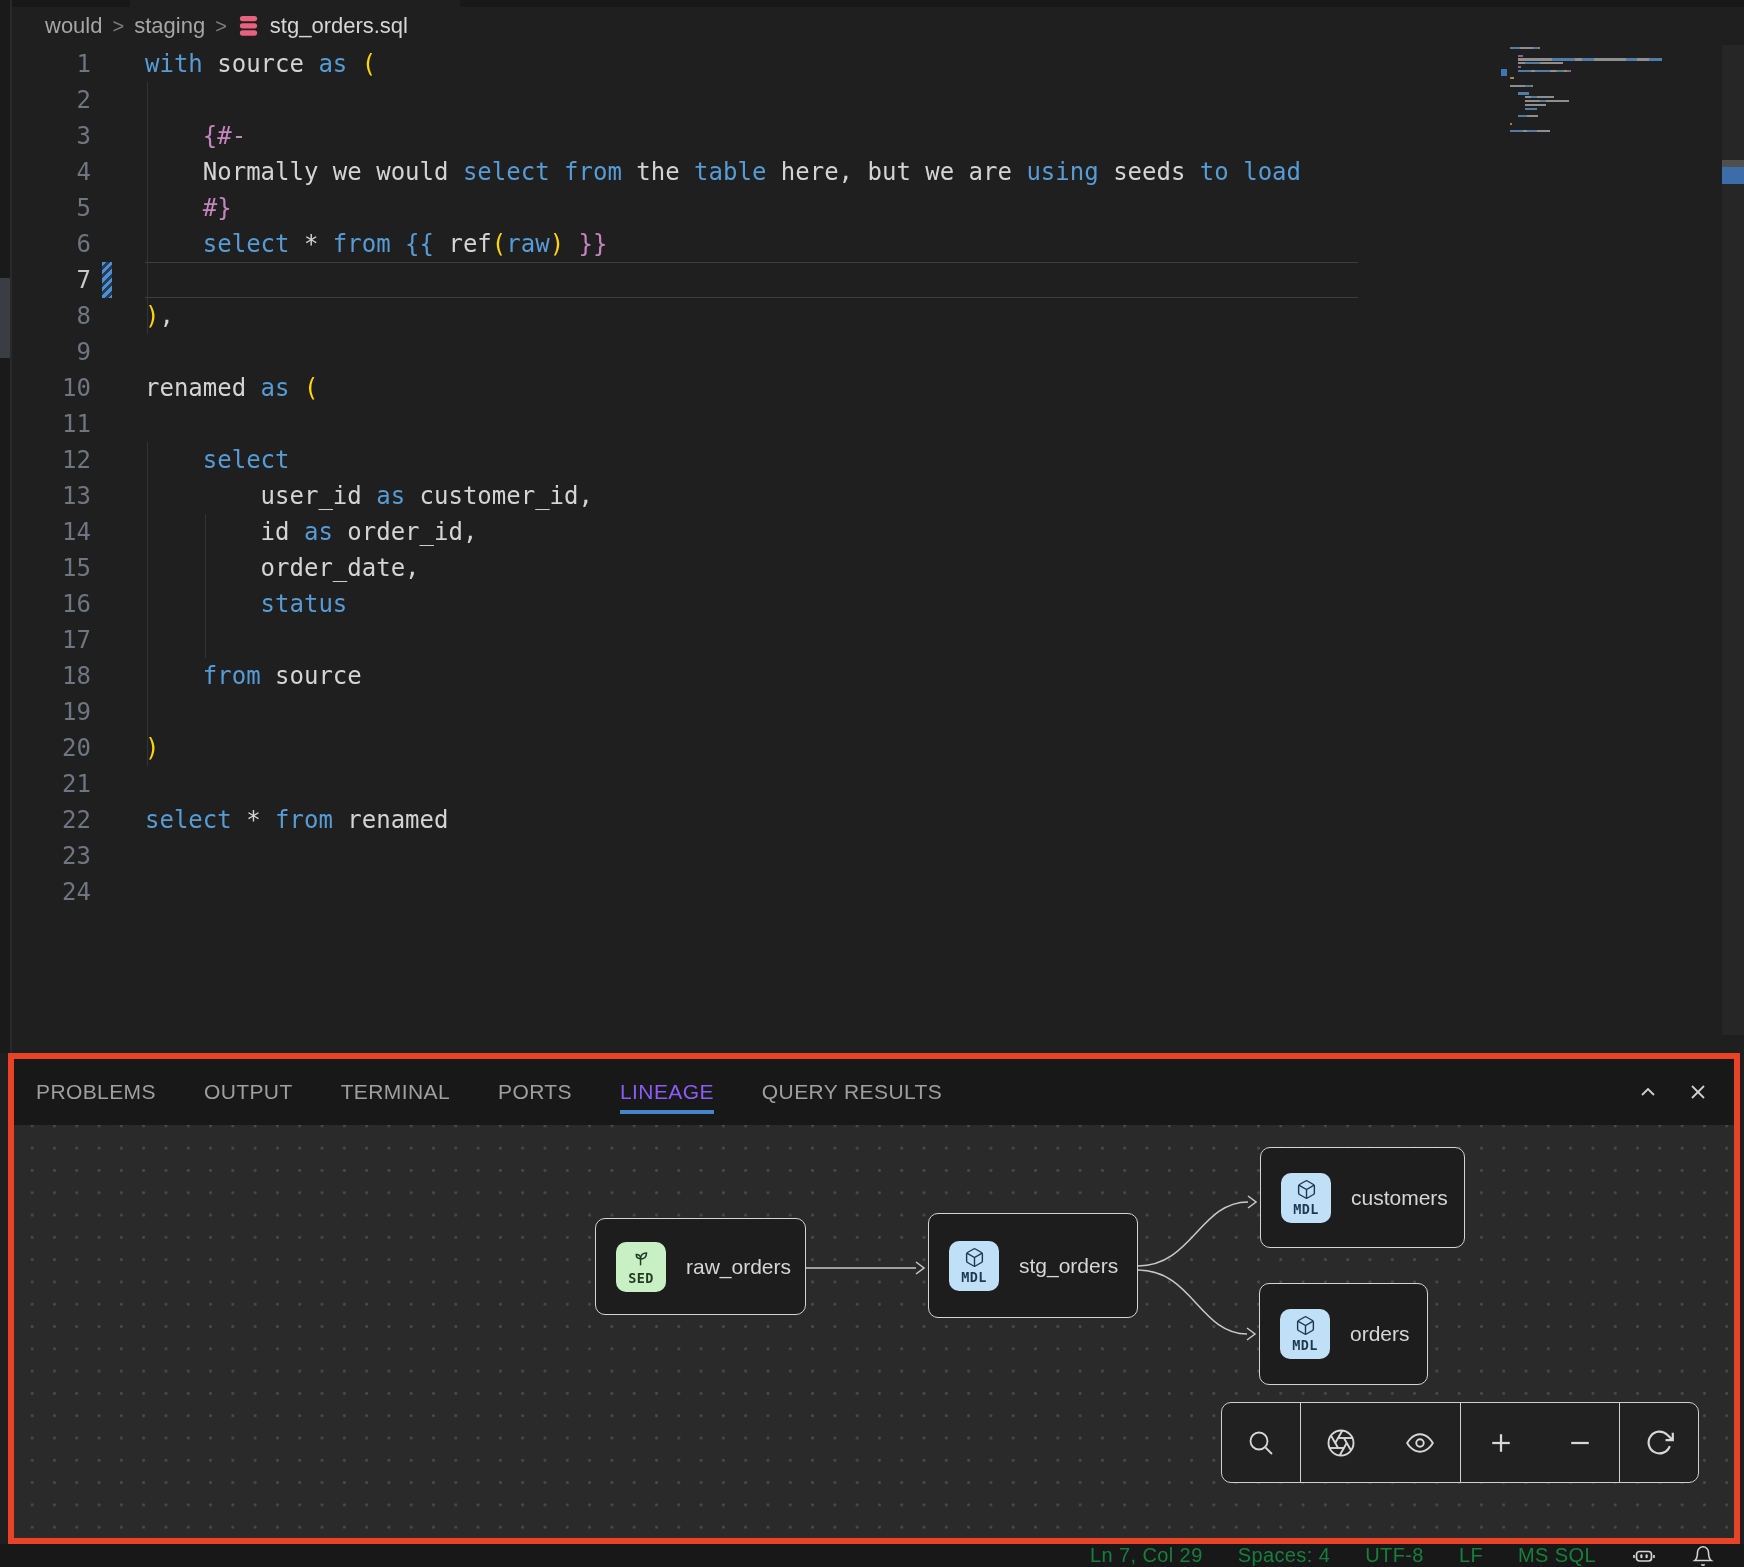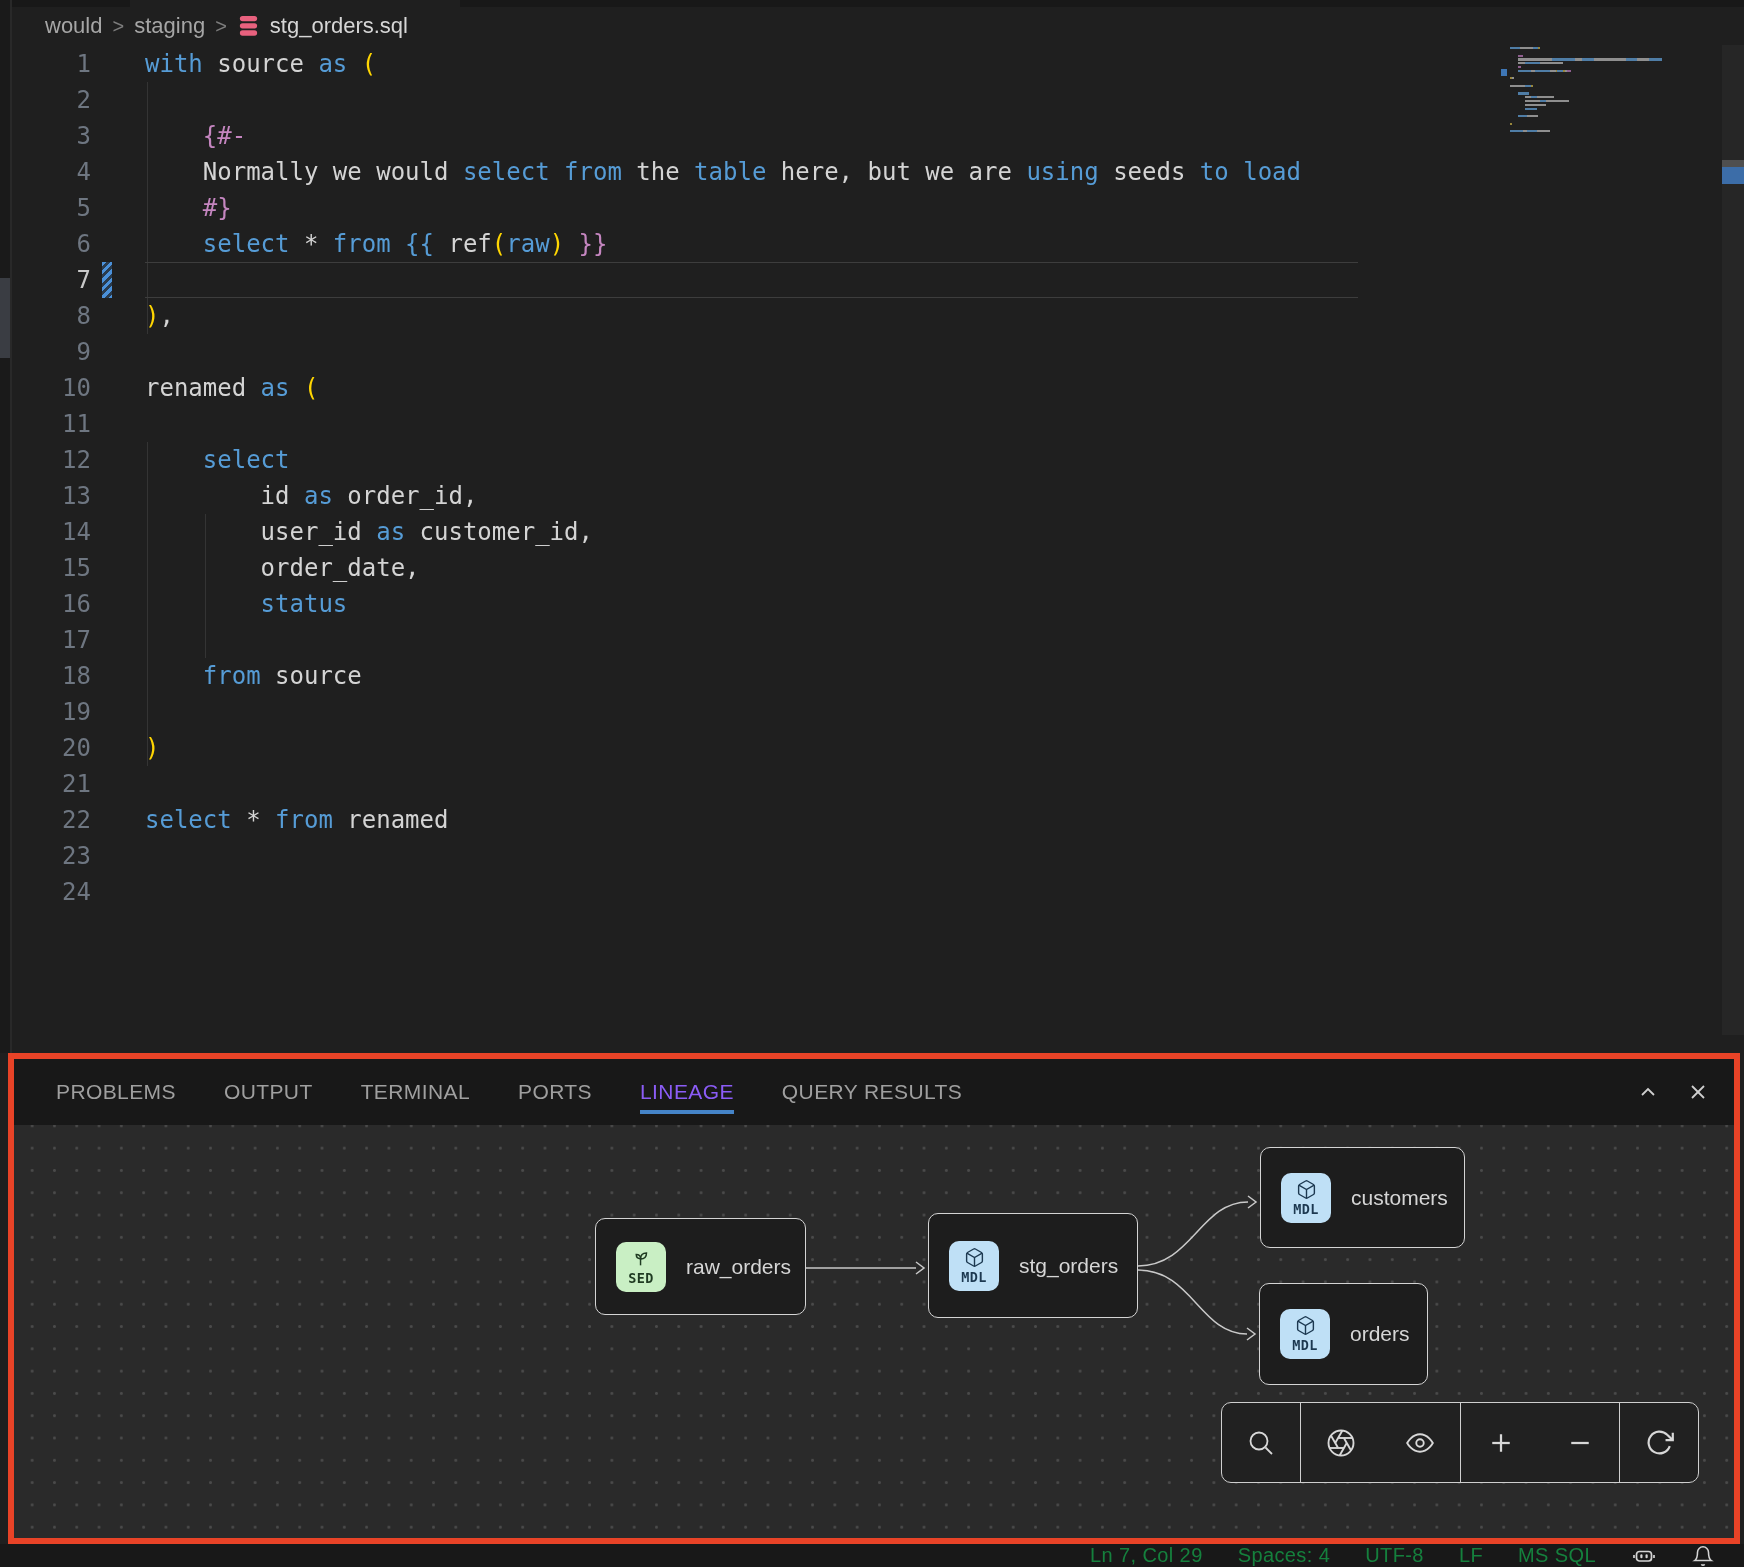--- a/index.html
+++ b/index.html
@@ -44,21 +44,21 @@
   .mm-kw{background:#4f7da6;} .mm-tx{background:#8f8f8f;} .mm-mg{background:#8f5f8f;}
   .mm-yl{background:#98873c;} .mm-sp{background:transparent;}
   #minimap-marker{position:absolute;left:1501px;top:69px;width:6px;height:7px;background:#3e76b5;}
   #scrollbar{position:absolute;left:1722px;top:45px;width:22px;height:990px;background:#262626;}
   #scroll-dec-gray{position:absolute;left:1722px;top:160px;width:22px;height:7px;background:#4f4f4f;}
   #scroll-dec-blue{position:absolute;left:1722px;top:167px;width:22px;height:17px;background:#3c6da8;}
 
   
   #panel{position:absolute;left:8px;top:1053px;width:1732px;height:491px;box-sizing:border-box;
          border:6px solid #e84327;background:#181818;}
-  #panel-tabbar{position:relative;height:66px;display:flex;align-items:center;gap:48px;padding-left:42px;}
+  #panel-tabbar{position:relative;height:66px;display:flex;align-items:center;gap:48px;padding-left:22px;}
   .ptab{position:relative;font-size:21px;letter-spacing:.4px;color:#9f9f9f;height:100%;
         display:flex;align-items:center;cursor:default;}
   .ptab.active{color:#8b5cf6;}
   .ptab.active::after{content:"";position:absolute;left:0;right:0;bottom:11px;height:4px;background:#4584c8;}
   #panel-actions{position:absolute;right:24px;top:0;height:100%;display:flex;align-items:center;gap:26px;color:#cfcfcf;}
   #panel-actions svg{display:block;}
 
   
   #canvas{position:relative;width:1720px;height:413px;background:#2a2a2a;
           background-image:radial-gradient(circle,#4a4a4a 1.3px,transparent 1.5px);
@@ -160,22 +160,22 @@
         <div class="cl"><span class="tok-sp">    </span><span class="tok-mg">{#-</span></div>
         <div class="cl"><span class="tok-sp">    </span><span class="tok-tx">Normally we would </span><span class="tok-kw">select from </span><span class="tok-tx">the </span><span class="tok-kw">table </span><span class="tok-tx">here, but we are </span><span class="tok-kw">using </span><span class="tok-tx">seeds </span><span class="tok-kw">to load</span></div>
         <div class="cl"><span class="tok-sp">    </span><span class="tok-mg">#}</span></div>
         <div class="cl"><span class="tok-sp">    </span><span class="tok-kw">select </span><span class="tok-tx">* </span><span class="tok-kw">from </span><span class="tok-kw">{{ </span><span class="tok-tx">ref</span><span class="tok-yl">(</span><span class="tok-kw">raw</span><span class="tok-yl">)</span><span class="tok-tx"> </span><span class="tok-mg">}}</span></div>
         <div class="cl"></div>
         <div class="cl"><span class="tok-yl">)</span><span class="tok-tx">,</span></div>
         <div class="cl"></div>
         <div class="cl"><span class="tok-tx">renamed </span><span class="tok-kw">as </span><span class="tok-yl">(</span></div>
         <div class="cl"></div>
         <div class="cl"><span class="tok-sp">    </span><span class="tok-kw">select</span></div>
+        <div class="cl"><span class="tok-sp">        </span><span class="tok-tx">user_id </span><span class="tok-kw">as </span><span class="tok-tx">customer_id,</span></div>
         <div class="cl"><span class="tok-sp">        </span><span class="tok-tx">id </span><span class="tok-kw">as </span><span class="tok-tx">order_id,</span></div>
-        <div class="cl"><span class="tok-sp">        </span><span class="tok-tx">user_id </span><span class="tok-kw">as </span><span class="tok-tx">customer_id,</span></div>
         <div class="cl"><span class="tok-sp">        </span><span class="tok-tx">order_date,</span></div>
         <div class="cl"><span class="tok-sp">        </span><span class="tok-kw">status</span></div>
         <div class="cl"></div>
         <div class="cl"><span class="tok-sp">    </span><span class="tok-kw">from </span><span class="tok-tx">source</span></div>
         <div class="cl"></div>
         <div class="cl"><span class="tok-yl">)</span></div>
         <div class="cl"></div>
         <div class="cl"><span class="tok-kw">select </span><span class="tok-tx">* </span><span class="tok-kw">from </span><span class="tok-tx">renamed</span></div>
         <div class="cl"></div>
       </div>

